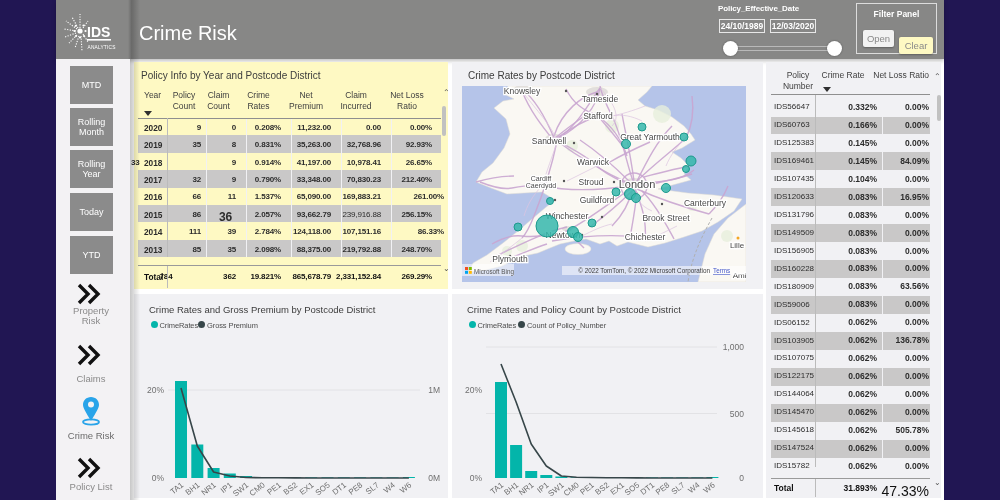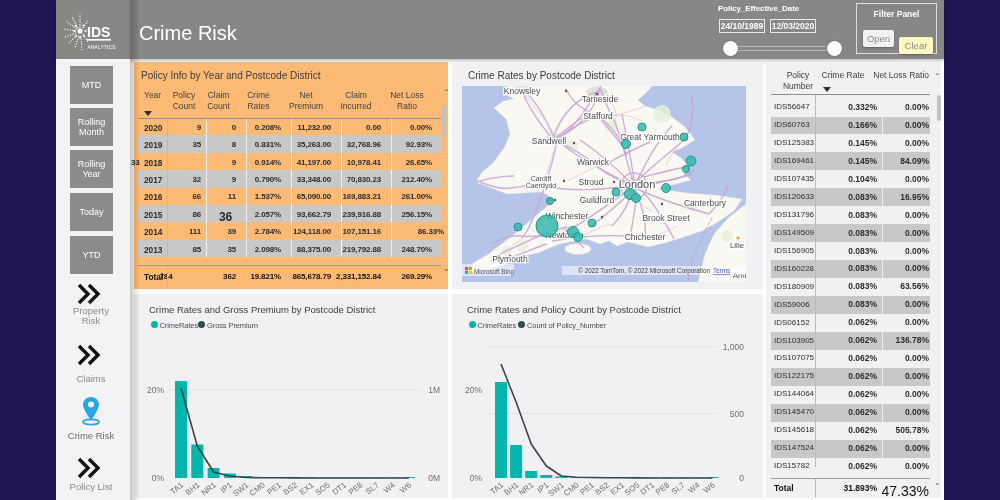--- a/index.html
+++ b/index.html
@@ -82,21 +82,21 @@
   <path d="M15,1 C10.3,1 7,4.6 7,8.7 C7,12 9.5,15.5 15,25 C20.5,15.5 23,12 23,8.7 C23,4.6 19.7,1 15,1 Z" fill="#29a4e9"></path>
   <circle cx="15" cy="8.5" r="3" fill="#f3f2f4"></circle>
 </svg>
 <div class="abs" style="left:56px;top:430px;width:70px;text-align:center;font-size:9.5px;color:#6b6b6b;">Crime Risk</div>
 <svg class="abs" style="left:76px;top:457px;" width="30" height="22" viewBox="0 0 30 22">
   <path d="M3,2 L12,11 L3,20" fill="none" stroke="#111" stroke-width="3.4"></path>
   <path d="M13,2 L22,11 L13,20" fill="none" stroke="#111" stroke-width="3.4"></path>
 </svg>
 <div class="abs" style="left:56px;top:481px;width:70px;text-align:center;font-size:9.5px;color:#8a8a8a;">Policy List</div>
 
-<div class="abs" style="left:134px;top:62px;width:314px;height:227px;background:#fdba74;">
+<div class="abs" style="left:134px;top:62px;width:314px;height:227px;background:#fef9c3;">
   <div class="abs" style="left:7px;top:8px;font-size:10px;color:#3c3c3c;">Policy Info by Year and Postcode District</div>
   <div class="abs" style="left:10px;top:28px;font-size:8.5px;color:#404040;">Year</div>
   <div class="abs" style="left:33px;top:28px;width:34px;text-align:center;font-size:8.5px;color:#404040;line-height:11px;">Policy<br>Count</div>
   <div class="abs" style="left:67px;top:28px;width:35px;text-align:center;font-size:8.5px;color:#404040;line-height:11px;">Claim<br>Count</div>
   <div class="abs" style="left:102px;top:28px;width:45px;text-align:center;font-size:8.5px;color:#404040;line-height:11px;">Crime<br>Rates</div>
   <div class="abs" style="left:147px;top:28px;width:50px;text-align:center;font-size:8.5px;color:#404040;line-height:11px;">Net<br>Premium</div>
   <div class="abs" style="left:197px;top:28px;width:50px;text-align:center;font-size:8.5px;color:#404040;line-height:11px;">Claim<br>Incurred</div>
   <div class="abs" style="left:247px;top:28px;width:52px;text-align:center;font-size:8.5px;color:#404040;line-height:11px;">Net Loss<br>Ratio</div>
   <div class="abs" style="left:10px;top:49px;width:0;height:0;border-left:4px solid transparent;border-right:4px solid transparent;border-top:5px solid #303030;"></div>
   <div class="abs" style="left:4px;top:56px;width:303px;height:1px;background:#8f8f8f;"></div>
@@ -129,28 +129,28 @@
   <div class="abs" style="left:77px;top:113.0px;width:70px;text-align:right;font-size:8px;letter-spacing:-0.15px;font-weight:bold;color:#2c2c2c;">0.790%</div>
   <div class="abs" style="left:127px;top:113.0px;width:70px;text-align:right;font-size:8px;letter-spacing:-0.15px;font-weight:bold;color:#2c2c2c;">33,348.00</div>
   <div class="abs" style="left:177px;top:113.0px;width:70px;text-align:right;font-size:8px;letter-spacing:-0.15px;font-weight:bold;color:#2c2c2c;">70,830.23</div>
   <div class="abs" style="left:228px;top:113.0px;width:70px;text-align:right;font-size:8px;letter-spacing:-0.15px;font-weight:bold;color:#2c2c2c;">212.40%</div>
   <div class="abs" style="left:10px;top:130.4px;font-size:8.3px;font-weight:bold;color:#2c2c2c;">2016</div>
   <div class="abs" style="left:-3px;top:130.4px;width:70px;text-align:right;font-size:8px;letter-spacing:-0.15px;font-weight:bold;color:#2c2c2c;">66</div>
   <div class="abs" style="left:32px;top:130.4px;width:70px;text-align:right;font-size:8px;letter-spacing:-0.15px;font-weight:bold;color:#2c2c2c;">11</div>
   <div class="abs" style="left:77px;top:130.4px;width:70px;text-align:right;font-size:8px;letter-spacing:-0.15px;font-weight:bold;color:#2c2c2c;">1.537%</div>
   <div class="abs" style="left:127px;top:130.4px;width:70px;text-align:right;font-size:8px;letter-spacing:-0.15px;font-weight:bold;color:#2c2c2c;">65,090.00</div>
   <div class="abs" style="left:177px;top:130.4px;width:70px;text-align:right;font-size:8px;letter-spacing:-0.15px;font-weight:bold;color:#2c2c2c;">169,883.21</div>
-  <div class="abs" style="left:228px;top:130.4px;width:70px;text-align:right;font-size:8px;letter-spacing:-0.15px;font-weight:bold;color:#2c2c2c;">261.00%</div>
+  <div class="abs" style="left:240px;top:130.4px;width:70px;text-align:right;font-size:8px;letter-spacing:-0.15px;font-weight:bold;color:#2c2c2c;">261.00%</div>
   <div class="abs" style="left:4px;top:143.0px;width:303px;height:17.40px;background:#c9c8c8;"></div>
   <div class="abs" style="left:10px;top:147.8px;font-size:8.3px;font-weight:bold;color:#2c2c2c;">2015</div>
   <div class="abs" style="left:-3px;top:147.8px;width:70px;text-align:right;font-size:8px;letter-spacing:-0.15px;font-weight:bold;color:#2c2c2c;">86</div>
   <div class="abs" style="left:28px;top:147.8px;width:70px;text-align:right;font-size:12px;letter-spacing:-0.15px;font-weight:bold;color:#2c2c2c;">36</div>
   <div class="abs" style="left:77px;top:147.8px;width:70px;text-align:right;font-size:8px;letter-spacing:-0.15px;font-weight:bold;color:#2c2c2c;">2.057%</div>
   <div class="abs" style="left:127px;top:147.8px;width:70px;text-align:right;font-size:8px;letter-spacing:-0.15px;font-weight:bold;color:#2c2c2c;">93,662.79</div>
-  <div class="abs" style="left:177px;top:147.8px;width:70px;text-align:right;font-size:8px;letter-spacing:-0.15px;font-weight:bold;color:#2c2c2c;">239,916.88</div>
+  <div class="abs" style="left:177px;top:147.8px;width:70px;text-align:right;font-size:8px;letter-spacing:-0.15px;font-weight:normal;color:#2c2c2c;">239,916.88</div>
   <div class="abs" style="left:228px;top:147.8px;width:70px;text-align:right;font-size:8px;letter-spacing:-0.15px;font-weight:bold;color:#2c2c2c;">256.15%</div>
   <div class="abs" style="left:10px;top:165.2px;font-size:8.3px;font-weight:bold;color:#2c2c2c;">2014</div>
   <div class="abs" style="left:-3px;top:165.2px;width:70px;text-align:right;font-size:8px;letter-spacing:-0.15px;font-weight:bold;color:#2c2c2c;">111</div>
   <div class="abs" style="left:32px;top:165.2px;width:70px;text-align:right;font-size:8px;letter-spacing:-0.15px;font-weight:bold;color:#2c2c2c;">39</div>
   <div class="abs" style="left:77px;top:165.2px;width:70px;text-align:right;font-size:8px;letter-spacing:-0.15px;font-weight:bold;color:#2c2c2c;">2.784%</div>
   <div class="abs" style="left:127px;top:165.2px;width:70px;text-align:right;font-size:8px;letter-spacing:-0.15px;font-weight:bold;color:#2c2c2c;">124,118.00</div>
   <div class="abs" style="left:177px;top:165.2px;width:70px;text-align:right;font-size:8px;letter-spacing:-0.15px;font-weight:bold;color:#2c2c2c;">107,151.16</div>
   <div class="abs" style="left:240px;top:165.2px;width:70px;text-align:right;font-size:8px;letter-spacing:-0.15px;font-weight:bold;color:#2c2c2c;">86.33%</div>
   <div class="abs" style="left:4px;top:177.8px;width:303px;height:17.40px;background:#c9c8c8;"></div>
   <div class="abs" style="left:10px;top:182.6px;font-size:8.3px;font-weight:bold;color:#2c2c2c;">2013</div>

